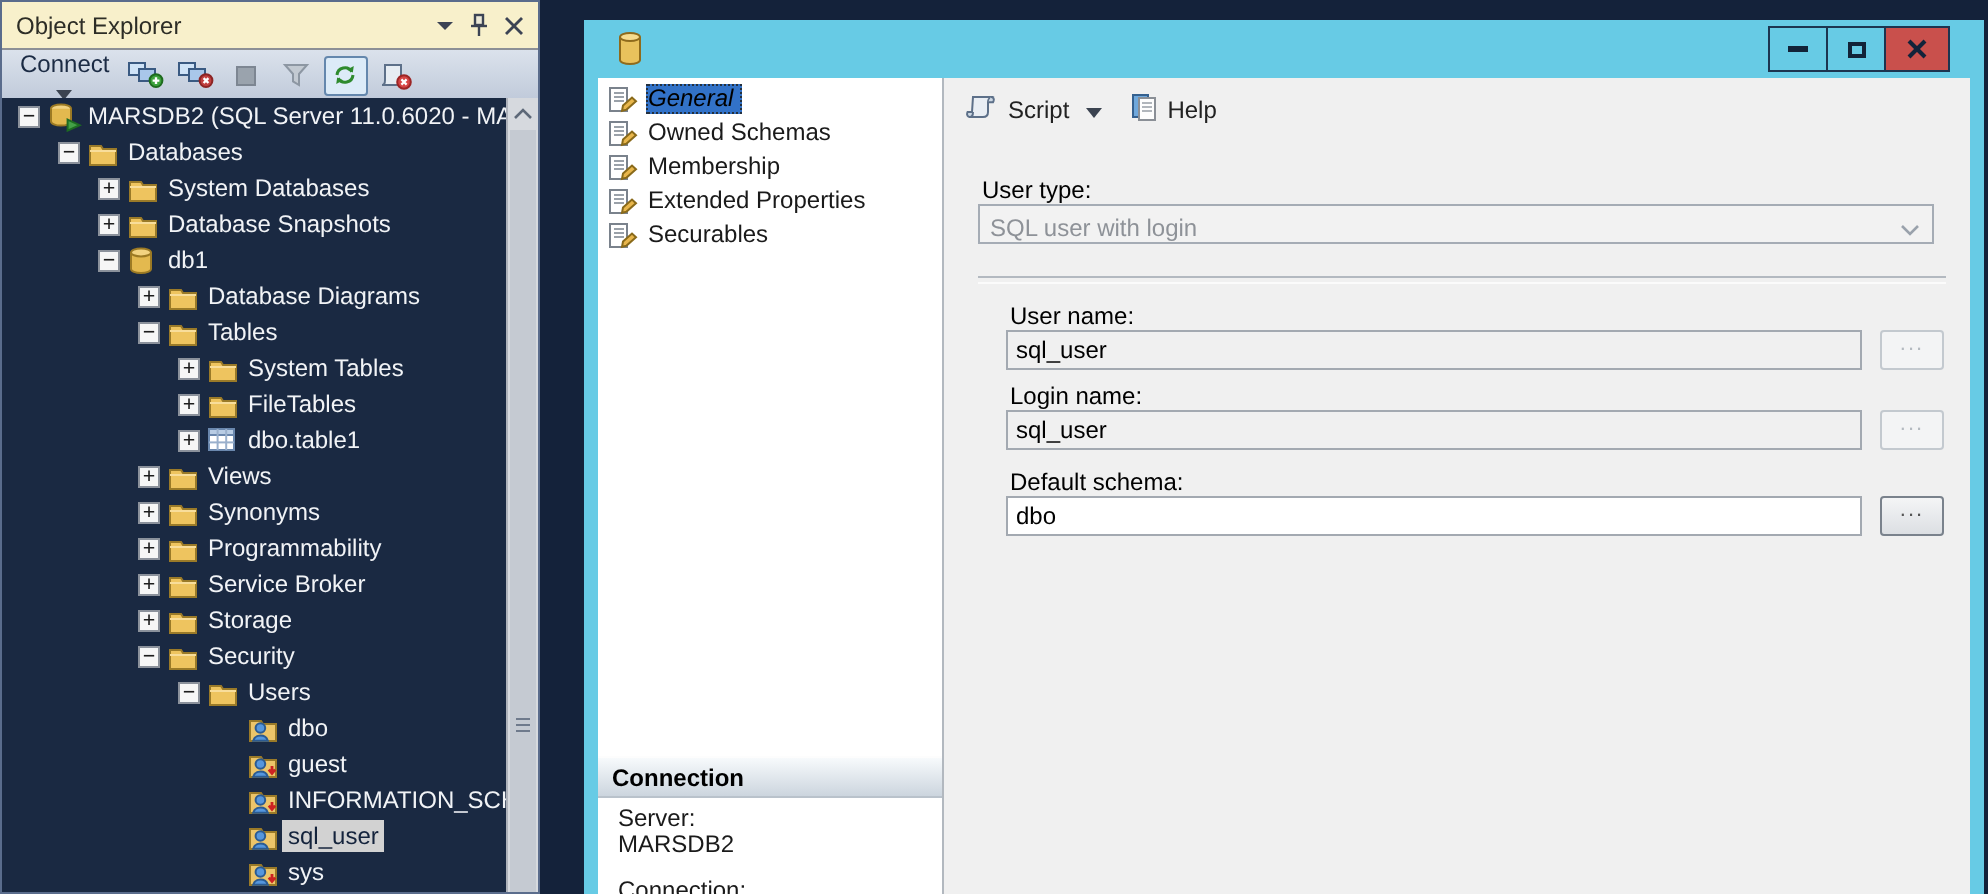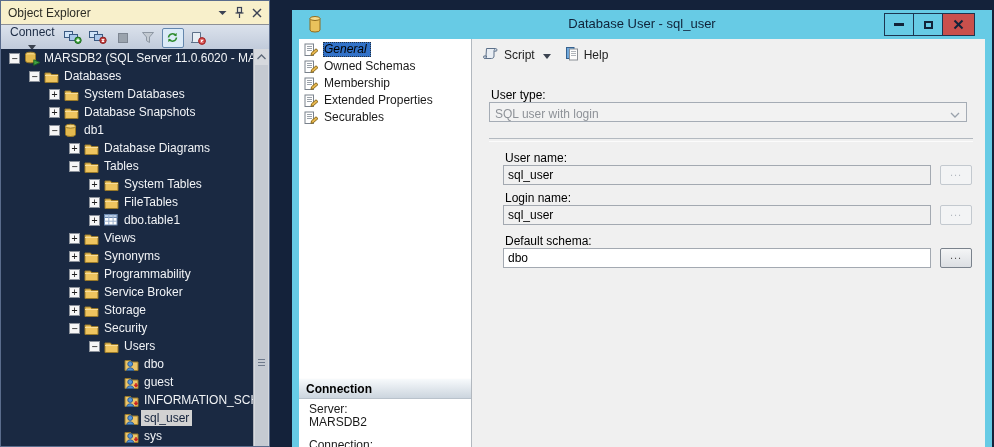--- a/index.html
+++ b/index.html
@@ -396,21 +396,20 @@
 </div>
 
 <div id="dlg">
   <div class="dlg-titlebar">
     <span class="dlg-title-icon">
       <svg width="14" height="19">
           <path d="M2 3.5 v11.5 a5 2 0 0 0 10 0 V3.5" fill="#e9c25c" stroke="#8f6b1c"></path>
           <ellipse cx="7" cy="3.5" rx="5" ry="2" fill="#f6dc8e" stroke="#8f6b1c"></ellipse>
         </svg>
     </span>
-    <span class="dlg-title-text">Database User - sql_user</span>
     <span class="win-btns">
       <span class="win-btn">
           <span class="glyph-min"></span>
         </span>
       <span class="win-btn">
           <span class="glyph-max"></span>
         </span>
       <span class="win-btn close">
         <svg width="11" height="11">
             <g stroke="#12233a" stroke-width="2">

